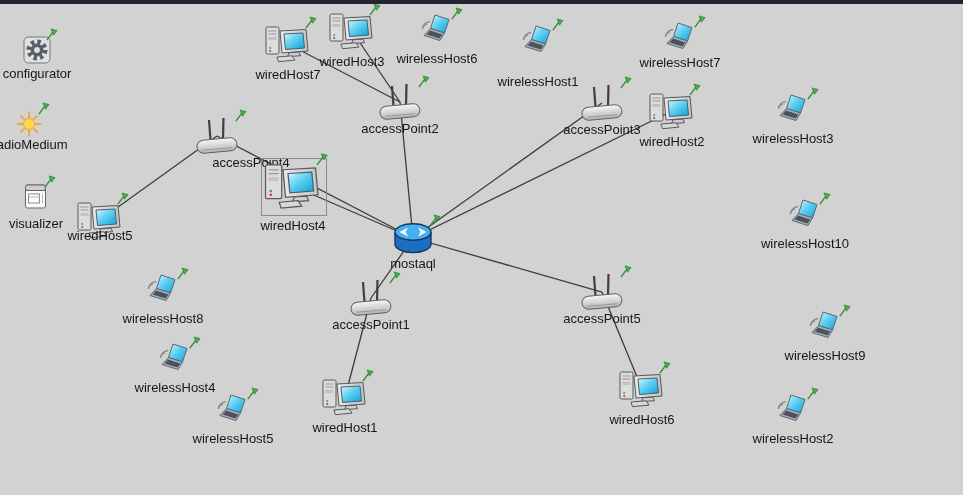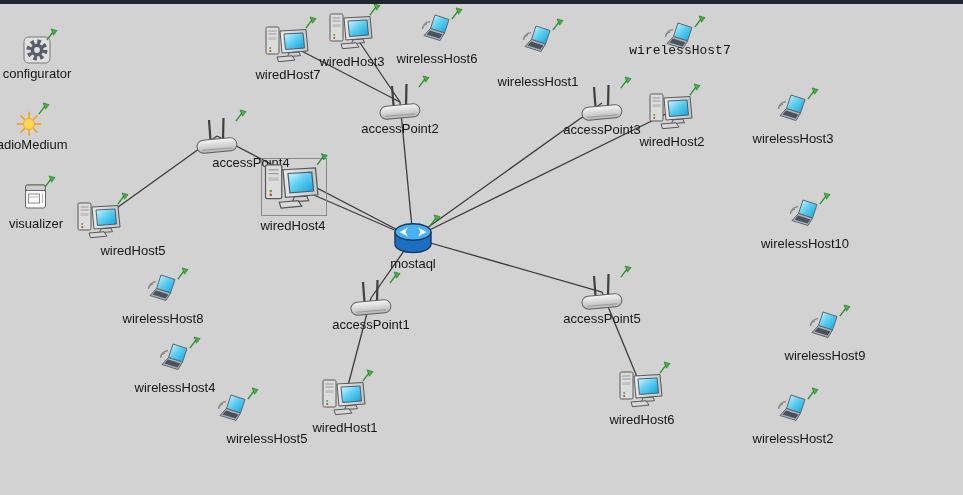--- a/index.html
+++ b/index.html
@@ -200,21 +200,21 @@
  <path d="M13,7.5 a9,9 0 0 0 -7.5,7.5" fill="none" stroke="#8c8c8c" stroke-width="1.3"></path>
  <polygon points="18,1 32,5.5 27.5,19 13.5,14.5" fill="url(#gscr)" stroke="#5b6770"></polygon>
  <polygon points="13.5,14.5 27.5,19 23,26.5 7,21.5" fill="#aab2c0" stroke="#5b6770"></polygon>
  <polygon points="13,16.5 25.5,20.5 22.5,24.5 9.5,20.5" fill="#4a525c"></polygon>
 </svg>
         <svg class="pin" viewBox="0 0 14 14">
  <line x1="2" y1="13" x2="8.5" y2="4.5" stroke="#2e8f2e" stroke-width="1.5"></line>
  <polygon points="6.5,1 13,2.8 9.2,7.8" fill="#41b441" stroke="#226922" stroke-width="0.6"></polygon>
 </svg>
       </div>
-      <div class="label" style="top: 4px; font-family: Liberation Mono, monospace;">wirelessHost7</div>
+      <div class="label" style="top: 16px;">wirelessHost7</div>
     </div>
     <div class="node" style="left: 400px; top: 102px;">
       <div class="icon" style="width: 48px; height: 40px;">
         <svg class="main" viewBox="0 0 48 40">
  <line x1="17.5" y1="24" x2="16" y2="4" stroke="#3f3f3f" stroke-width="2.2"></line>
  <line x1="30" y1="24" x2="30.5" y2="2" stroke="#3f3f3f" stroke-width="2.2"></line>
  <g transform="rotate(-5 24 30)">
   <rect x="4" y="23" width="40" height="13" rx="6.5" fill="url(#gap)" stroke="#606060"></rect>
   <line x1="9" y1="33" x2="39" y2="33" stroke="#9a9a9a"></line>
  </g>
@@ -331,21 +331,21 @@
  <path d="M15,8 L41,6.5 L43,28 L17,30 Z" fill="url(#gtw)" stroke="#585858"></path>
  <path d="M19,11 L38,10 L39.5,25 L20.5,26.5 Z" fill="url(#gscr)" stroke="#49606e"></path>
  <path d="M24,29.8 l10,-0.7 l1.5,3.6 l-13,0.9 Z" fill="#cfcfcf" stroke="#585858"></path>
  <path d="M12,34 l15,-1.2 l3,4.3 l-16.5,1.6 Z" fill="#d8d8d8" stroke="#585858"></path>
 </svg>
         <svg class="pin" viewBox="0 0 14 14">
  <line x1="2" y1="13" x2="8.5" y2="4.5" stroke="#2e8f2e" stroke-width="1.5"></line>
  <polygon points="6.5,1 13,2.8 9.2,7.8" fill="#41b441" stroke="#226922" stroke-width="0.6"></polygon>
 </svg>
       </div>
-      <div class="label" style="top: 23px; margin-left: 33px;">wiredHost5</div>
+      <div class="label" style="top: 8px;">wiredHost5</div>
     </div>
     <div class="node" style="left: 413px; top: 238px;">
       <div class="icon" style="width: 44px; height: 34px;">
         <svg class="main" viewBox="0 0 44 34">
  <path d="M4,11 v12 c0,4.8 8,8.6 18,8.6 s18,-3.8 18,-8.6 v-12" fill="#1a6fc0" stroke="#16365f" stroke-width="1.4"></path>
  <ellipse cx="22" cy="11" rx="18" ry="8.3" fill="#47b0f0" stroke="#16365f" stroke-width="1.4"></ellipse>
  <polygon points="8.5,11 17,6.5 14.5,11 17,15.5" fill="#ffffff"></polygon>
  <polygon points="35.5,11 27,6.5 29.5,11 27,15.5" fill="#ffffff"></polygon>
 </svg>
         <svg class="pin" viewBox="0 0 14 14">
@@ -460,21 +460,21 @@
  <path d="M13,7.5 a9,9 0 0 0 -7.5,7.5" fill="none" stroke="#8c8c8c" stroke-width="1.3"></path>
  <polygon points="18,1 32,5.5 27.5,19 13.5,14.5" fill="url(#gscr)" stroke="#5b6770"></polygon>
  <polygon points="13.5,14.5 27.5,19 23,26.5 7,21.5" fill="#aab2c0" stroke="#5b6770"></polygon>
  <polygon points="13,16.5 25.5,20.5 22.5,24.5 9.5,20.5" fill="#4a525c"></polygon>
 </svg>
         <svg class="pin" viewBox="0 0 14 14">
  <line x1="2" y1="13" x2="8.5" y2="4.5" stroke="#2e8f2e" stroke-width="1.5"></line>
  <polygon points="6.5,1 13,2.8 9.2,7.8" fill="#41b441" stroke="#226922" stroke-width="0.6"></polygon>
 </svg>
       </div>
-      <div class="label" style="top: 20px; margin-left: 34px;">wirelessHost5</div>
+      <div class="label" style="top: 20px;">wirelessHost5</div>
     </div>
     <div class="node" style="left: 345px; top: 397px;">
       <div class="icon" style="width: 46px; height: 42px;">
         <svg class="main" viewBox="0 0 46 42">
  <rect x="1" y="4" width="13" height="27" rx="1.5" fill="#dcdcdc" stroke="#585858"></rect>
  <line x1="3.5" y1="8" x2="11.5" y2="8" stroke="#999"></line>
  <line x1="3.5" y1="11" x2="11.5" y2="11" stroke="#999"></line>
  <rect x="3.5" y="14" width="8" height="3" fill="#c2c2c2"></rect>
  <circle cx="5.2" cy="25" r="1.1" fill="#3db53d"></circle>
  <circle cx="5.2" cy="28" r="1.1" fill="#cc4433"></circle>

